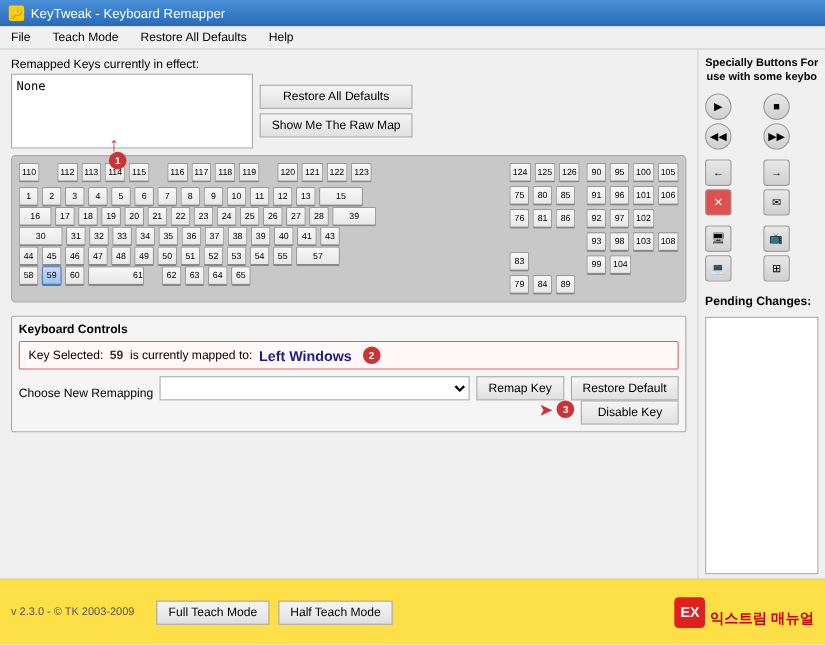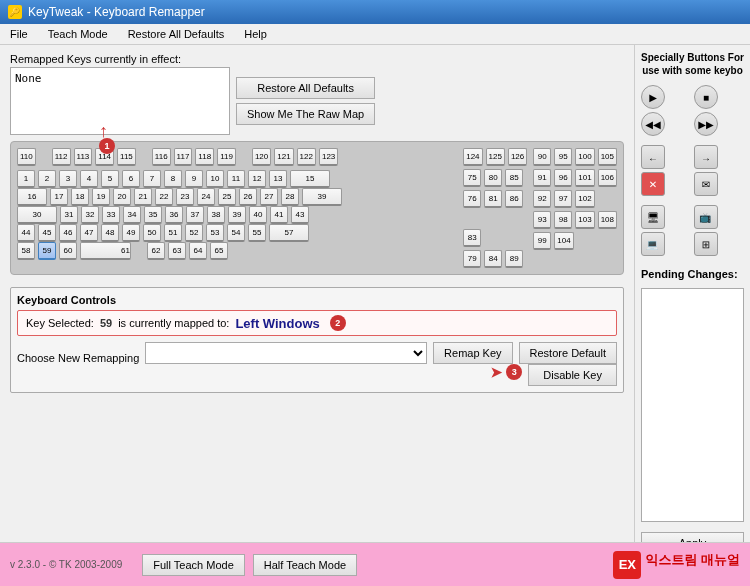--- a/index.html
+++ b/index.html
@@ -186,32 +186,32 @@
     .btn-disable {
       background: linear-gradient(to bottom, #f5f5f5, #e0e0e0);
       border: 1px solid #aaa;
       padding: 4px 14px;
       font-size: 11px;
       cursor: pointer;
     }
     .bottom-bar {
       position: absolute;
       bottom: 0; left: 0; right: 0;
-      height: 44px;
-      background: #f9a8d4;
+      height: 60px;
+      background: #fde047;
       border-top: 1px solid #ccc;
       display: flex;
       align-items: center;
       padding: 4px 10px;
       gap: 10px;
     }
     .version-info { font-size: 10px; color: #555; }
     .logo-area {
       display: flex;
-      align-items: flex-start;
+      align-items: flex-end;
       gap: 4px;
     }
     .logo-icon {
       width: 28px; height: 28px;
       background: #e02020;
       border-radius: 4px;
       display: flex; align-items: center; justify-content: center;
       font-size: 13px; font-weight: bold; color: white;
     }
     .logo-text { font-size: 13px; font-weight: bold; color: #c00; }

